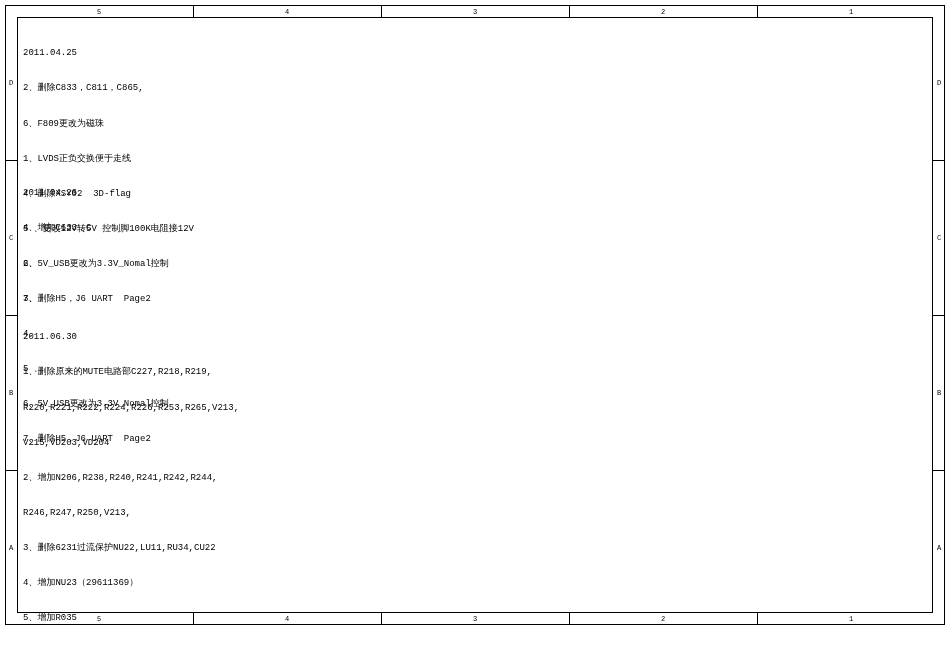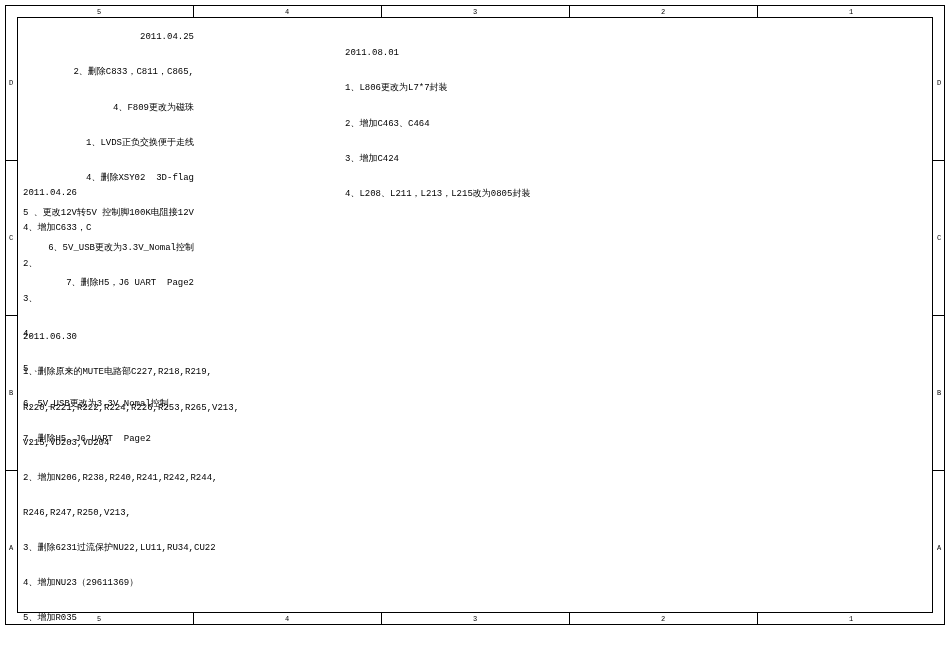--- a/index.html
+++ b/index.html
@@ -120,24 +120,24 @@
 
   <span class="ruler-let-left" style="top:74px">D</span>
   <span class="ruler-let-left" style="top:229px">C</span>
   <span class="ruler-let-left" style="top:384px">B</span>
   <span class="ruler-let-left" style="top:539px">A</span>
   <span class="ruler-let-right" style="top:74px">D</span>
   <span class="ruler-let-right" style="top:229px">C</span>
   <span class="ruler-let-right" style="top:384px">B</span>
   <span class="ruler-let-right" style="top:539px">A</span>
 
-  <div class="note-block" style="left:18px; top:4px;text-align:right;">
+  <div class="note-block" style="left:18px; top:20px;">
     <span class="line">2011.04.25</span>
     <span class="line">2、删除C833，C811，C865,</span>
-    <span class="line">4、F809更改为磁珠</span>
+    <span class="line">6、F809更改为磁珠</span>
     <span class="line">1、LVDS正负交换便于走线</span>
     <span class="line">4、删除XSY02  3D-flag</span>
     <span class="line">5 、更改12V转5V 控制脚100K电阻接12V</span>
     <span class="line">6、5V_USB更改为3.3V_Nomal控制</span>
     <span class="line">7、删除H5，J6 UART  Page2</span>
   </div>
 
   <div class="note-block" style="left:18px; top:160px;">
     <span class="line">2011.04.26</span>
     <span class="line">4、增加C633，C</span>
@@ -154,20 +154,13 @@
     <span class="line">1、删除原来的MUTE电路部C227,R218,R219,</span>
     <span class="line">R220,R221,R222,R224,R226,R253,R265,V213,</span>
     <span class="line">V215,VD203,VD204</span>
     <span class="line">2、增加N206,R238,R240,R241,R242,R244,</span>
     <span class="line">R246,R247,R250,V213,</span>
     <span class="line">3、删除6231过流保护NU22,LU11,RU34,CU22</span>
     <span class="line">4、增加NU23（29611369）</span>
     <span class="line">5、增加R035</span>
   </div>
 
-  <div class="note-block" style="left:340px; top:20px;">
-    <span class="line">2011.08.01</span>
-    <span class="line">1、L806更改为L7*7封装</span>
-    <span class="line">2、增加C463、C464</span>
-    <span class="line">3、增加C424</span>
-    <span class="line">4、L208、L211，L213，L215改为0805封装</span>
-  </div>
 </div>
 
 </body></html>

